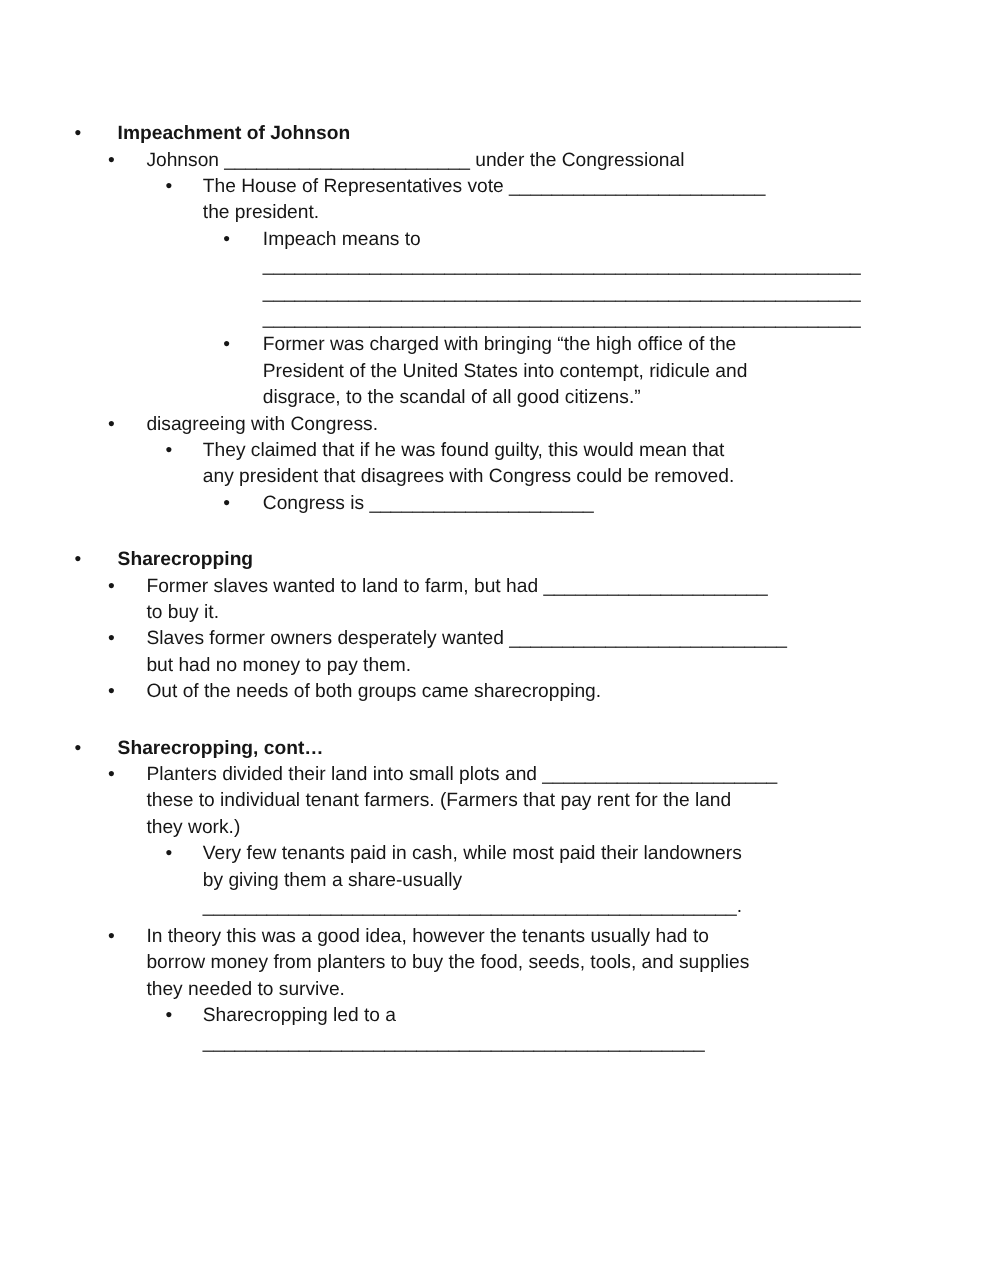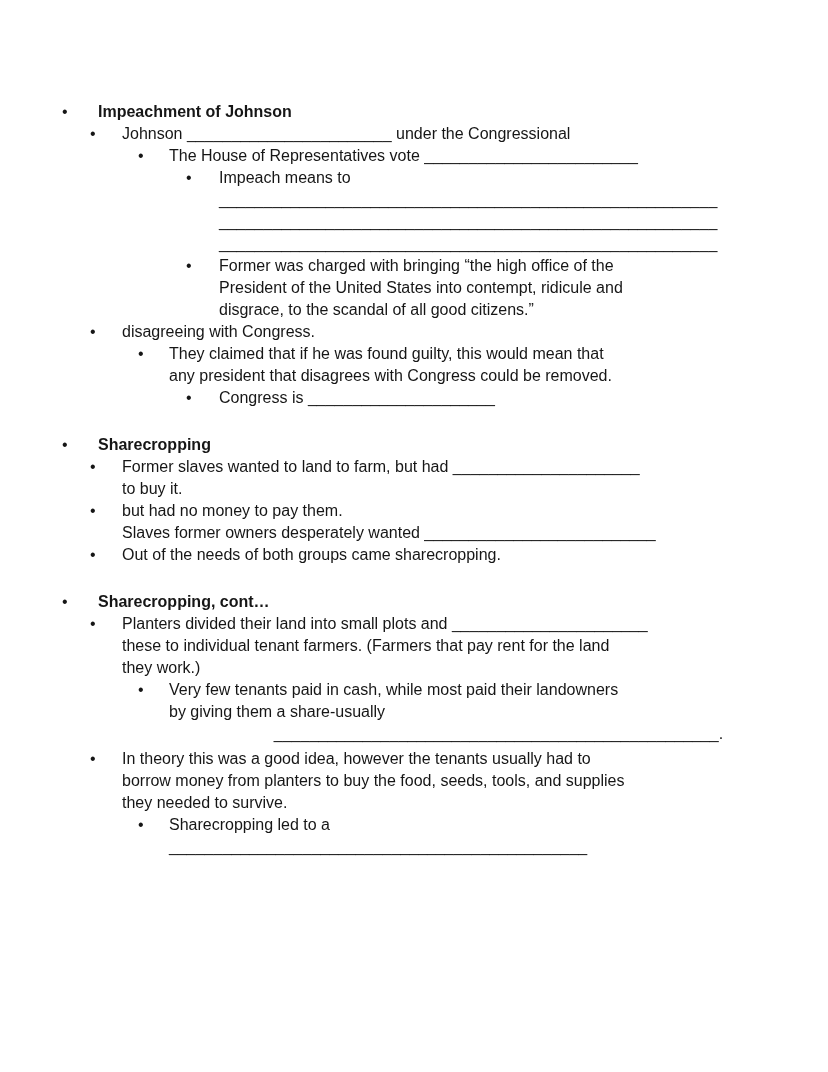--- a/index.html
+++ b/index.html
@@ -32,38 +32,39 @@
     position: absolute;
     top: 0;
     font-weight: normal;
     font-size: 16px;
   }
   .lv1 > .bullet { left: 62px; }
   .lv2 > .bullet { left: 90px; }
   .lv3 > .bullet { left: 138px; }
   .lv4 > .bullet { left: 186px; }
   .line { white-space: pre; margin-left: 12px; }
-  .gap-after { margin-bottom: 3px; text-align: center; }
+  .gap-after { margin-bottom: 3px; }
 </style>
 </head>
 <body>
 
 <div class="page">
   <div class="doc" id="doc">
       <div class="block lv1 heading">
         <span class="bullet">•</span>
         <div class="line">Impeachment of Johnson</div>
       </div>
       <div class="block lv2">
         <span class="bullet">•</span>
         <div class="line">Johnson _______________________ under the Congressional</div>
       </div>
       <div class="block lv3">
         <span class="bullet">•</span>
         <div class="line">The House of Representatives vote ________________________</div>
+        <div class="line">the president.</div>
       </div>
       <div class="block lv4">
         <span class="bullet">•</span>
         <div class="line">Impeach means to</div>
       </div>
       <div class="block lv4">
         <div class="line">________________________________________________________</div>
         <div class="line">________________________________________________________</div>
         <div class="line">________________________________________________________</div>
       </div>
@@ -90,22 +91,22 @@
         <span class="bullet">•</span>
         <div class="line">Sharecropping</div>
       </div>
       <div class="block lv2">
         <span class="bullet">•</span>
         <div class="line">Former slaves wanted to land to farm, but had _____________________</div>
         <div class="line">to buy it.</div>
       </div>
       <div class="block lv2">
         <span class="bullet">•</span>
+        <div class="line">Slaves former owners desperately wanted __________________________</div>
         <div class="line">but had no money to pay them.</div>
-        <div class="line">Slaves former owners desperately wanted __________________________</div>
       </div>
       <div class="block lv2">
         <span class="bullet">•</span>
         <div class="line">Out of the needs of both groups came sharecropping.</div>
       </div>
       <div class="block lv1 heading">
         <span class="bullet">•</span>
         <div class="line">Sharecropping, cont…</div>
       </div>
       <div class="block lv2">

